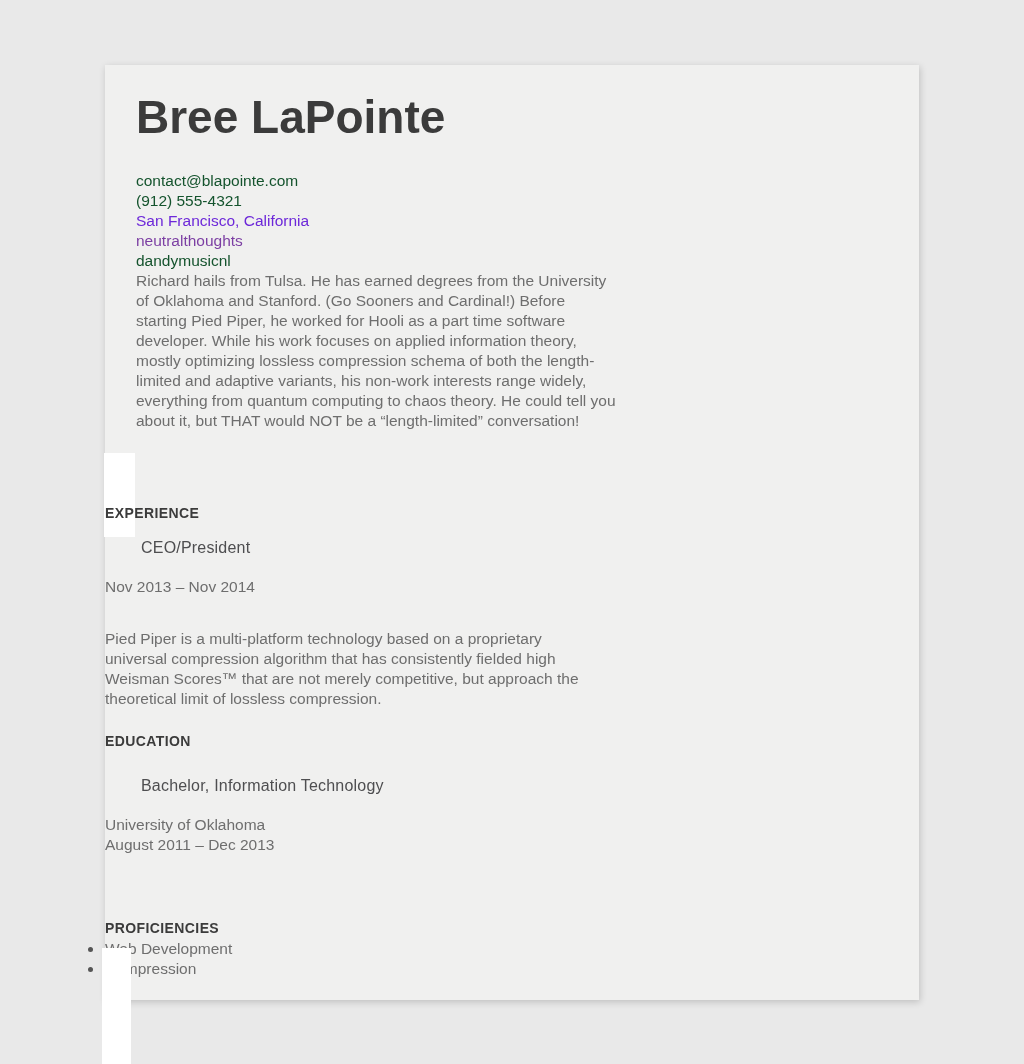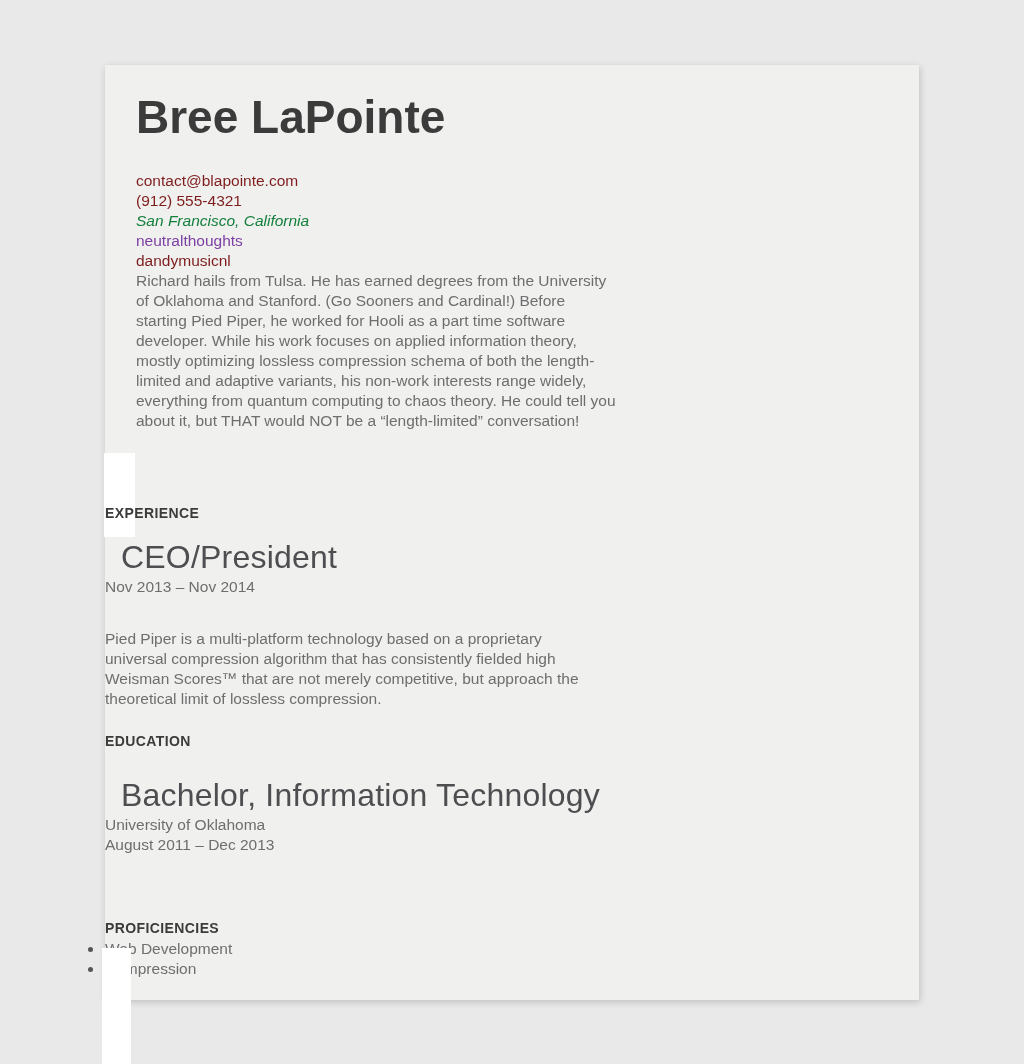--- a/index.html
+++ b/index.html
@@ -27,23 +27,23 @@
     color: #3b3b3b;
     letter-spacing: 0px;
     line-height: 1.15;
   }
   .contact-block {
     left: 31px; top: 106px;
     font-size: 15.5px;
     line-height: 20px;
   }
   .contact-line { display: block; text-decoration: none; }
-  .link-blue   { color: #7f1d1d; cursor: pointer; }
+  .link-blue   { color: #14532d; cursor: pointer; }
   .link-purple { color: #7c3fa3; cursor: pointer; }
-  .text-gray   { color: #15803d; font-style: italic; }
+  .text-gray   { color: #6d28d9; }
 
   .bio {
     left: 31px; top: 206px;
     width: 482px;
     font-size: 15.5px;
     line-height: 20px;
     color: #6e6e6e;
   }
 
   
@@ -52,25 +52,26 @@
     font-size: 14px;
     font-weight: 700;
     color: #3b3b3b;
     letter-spacing: 0.4px;
   }
   .h-exp  { top: 440px; }
   .h-edu  { top: 668px; }
   .h-prof { top: 855px; }
 
   .item-title {
-    left: 16px;
-    font-size: 32px;
+    left: 0;
+    font-size: 16px;
     font-weight: 400;
     color: #4e4e50;
     letter-spacing: 0.2px;
+    padding-left: 36px;
   }
   .t-job    { top: 474px; }
   .t-degree { top: 712px; }
 
   .detail {
     left: 0;
     font-size: 15.5px;
     line-height: 20px;
     color: #6e6e6e;
   }

